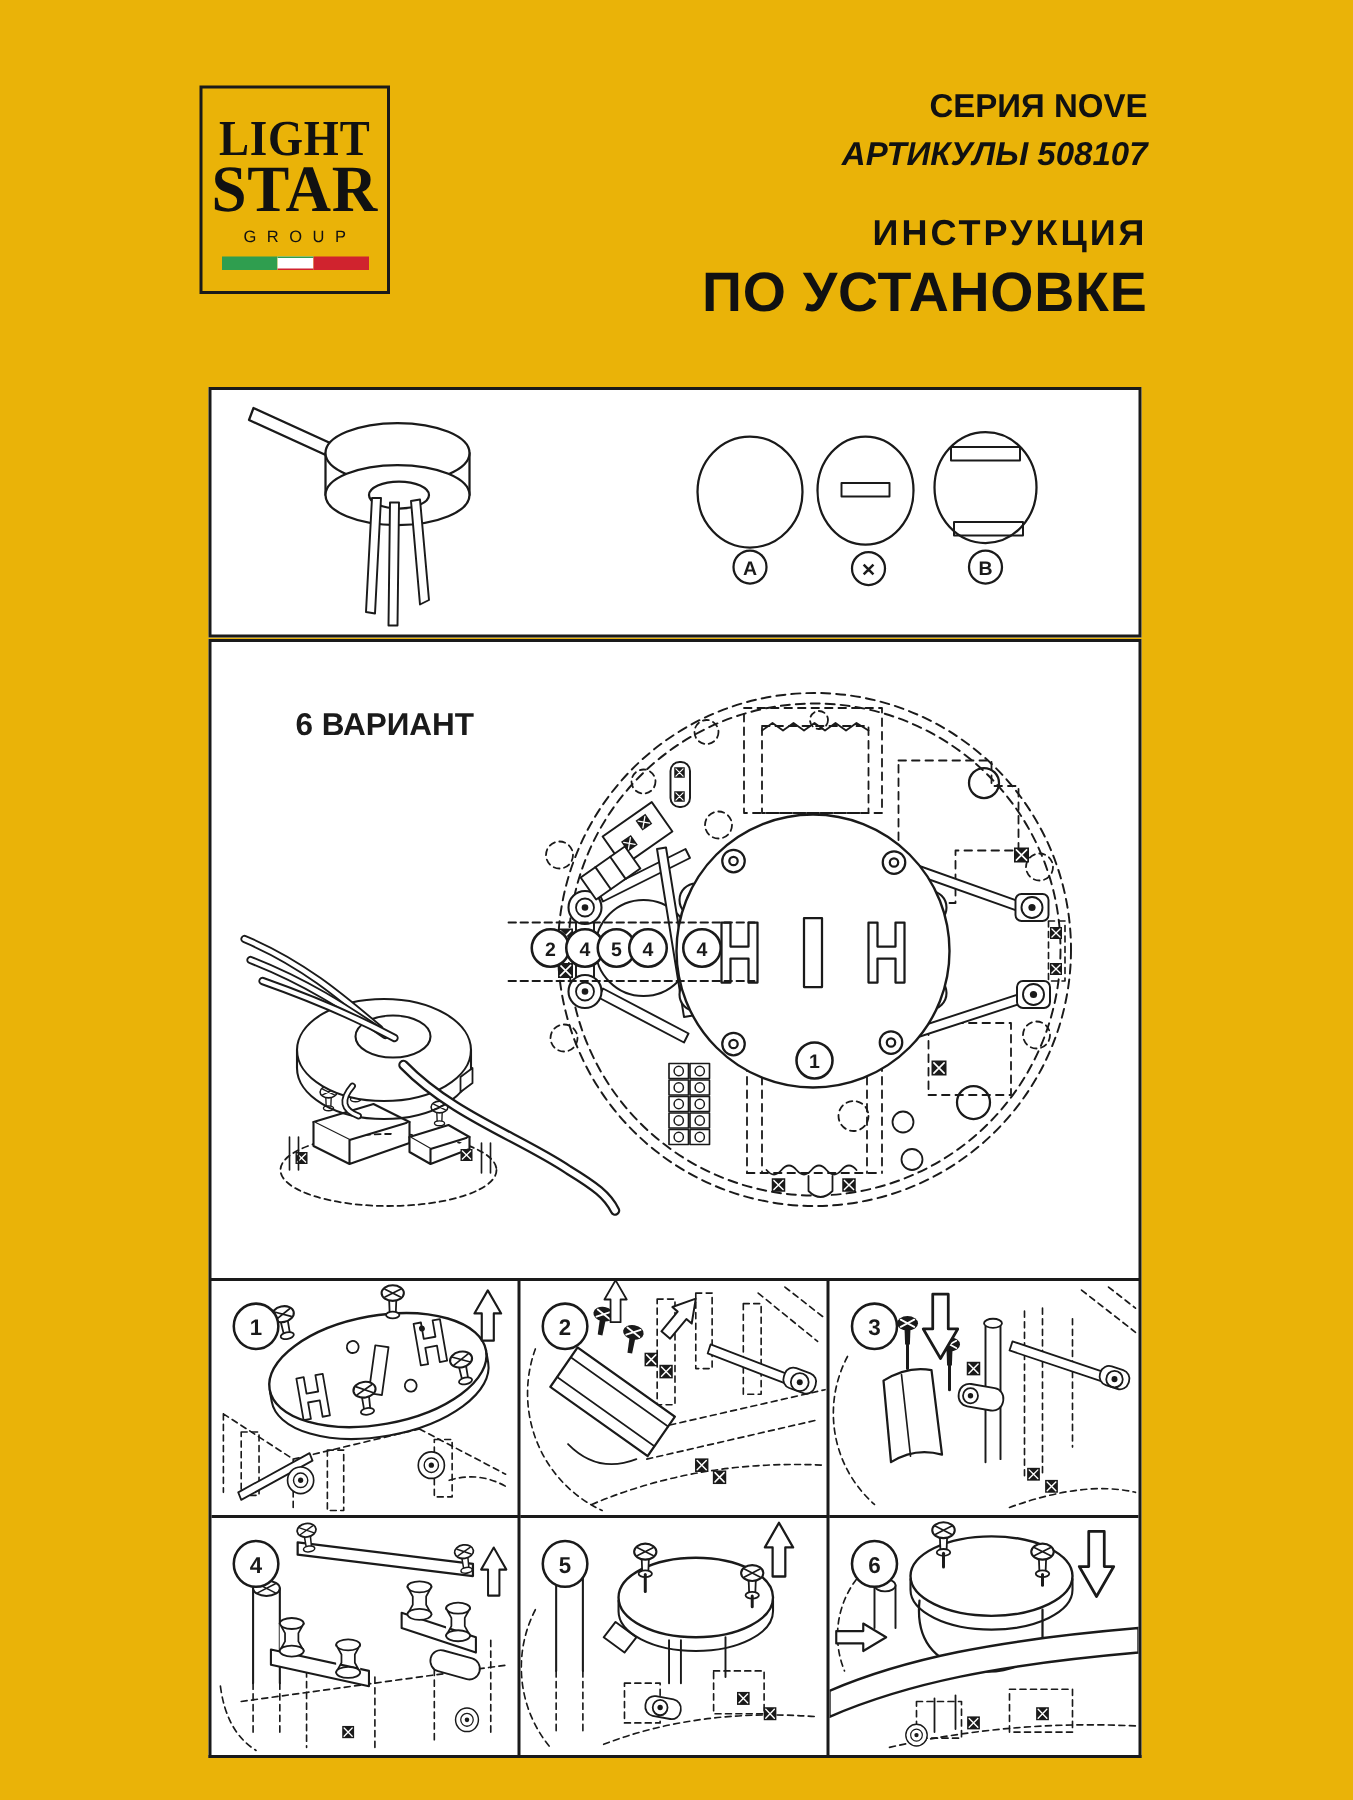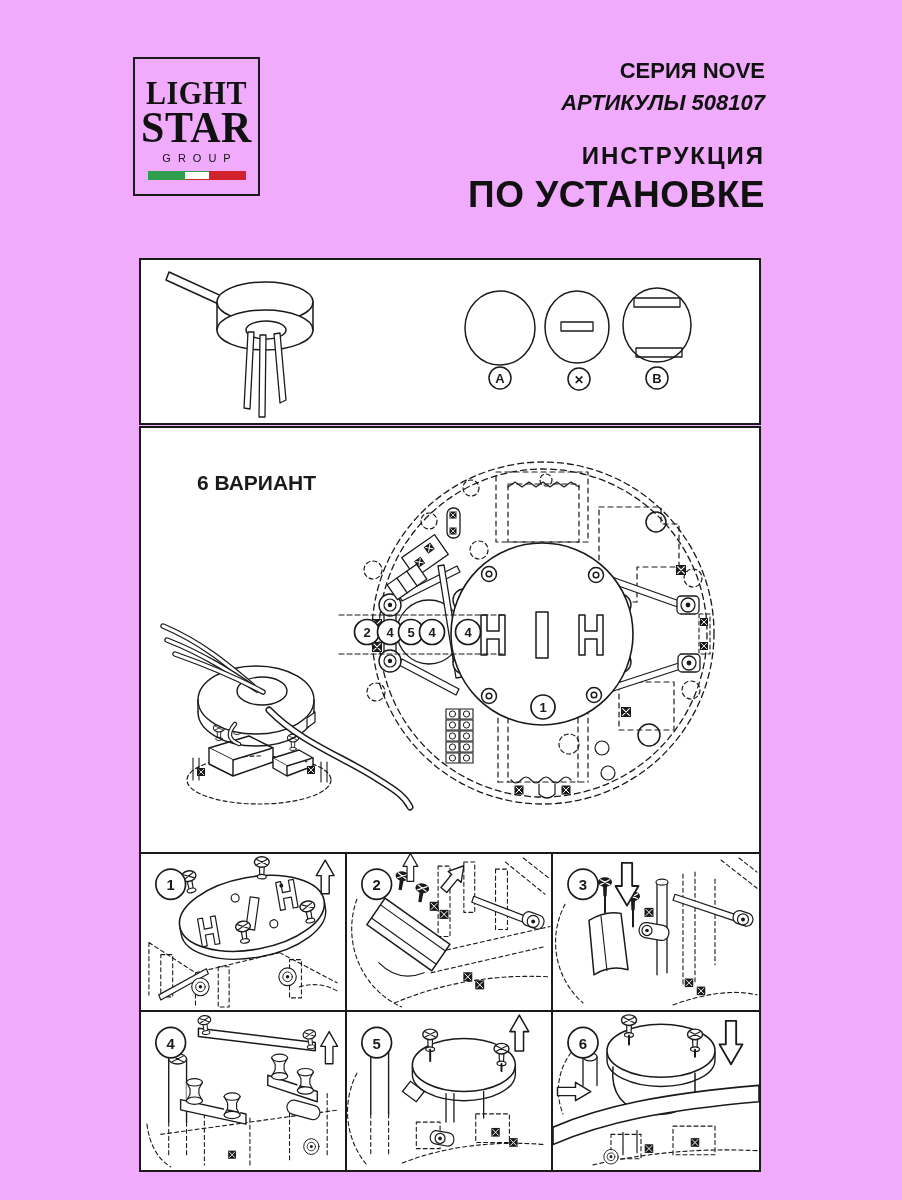--- a/index.html
+++ b/index.html
@@ -1,18 +1,18 @@
 <!DOCTYPE html>
 <html><head>
 <meta charset="utf-8">
 <style>
   * { margin:0; padding:0; box-sizing:border-box; }
   html,body { background:#fff; }
   body { width:902px; height:1200px; font-family:"Liberation Sans",sans-serif; color:#111; }
-  .page { position:relative; width:902px; height:1200px; background:#f0abfc; overflow:hidden; }
+  .page { position:relative; width:902px; height:1200px; background:#eab308; overflow:hidden; }
   svg { display:block; }
   svg text { font-family:"Liberation Sans",sans-serif; }
 
   
   .logo-box { position:absolute; left:133px; top:57px; width:127px; height:139px;
               border:2px solid #1a1a1a; display:flex; flex-direction:column; align-items:center; padding-top:20px; }
   .logo-light { font-family:"Liberation Serif",serif; font-weight:bold; font-size:30px; line-height:0.95; letter-spacing:0.5px; transform:scaleY(1.12); }
   .logo-star  { font-family:"Liberation Serif",serif; font-weight:bold; font-size:42px; line-height:0.95; letter-spacing:0.5px; transform:scaleY(1.05); }
   .logo-group { font-size:11px; letter-spacing:7px; margin-top:5px; padding-left:7px; }
   .flag { width:98px; height:9px; margin-top:7px; display:flex; }

